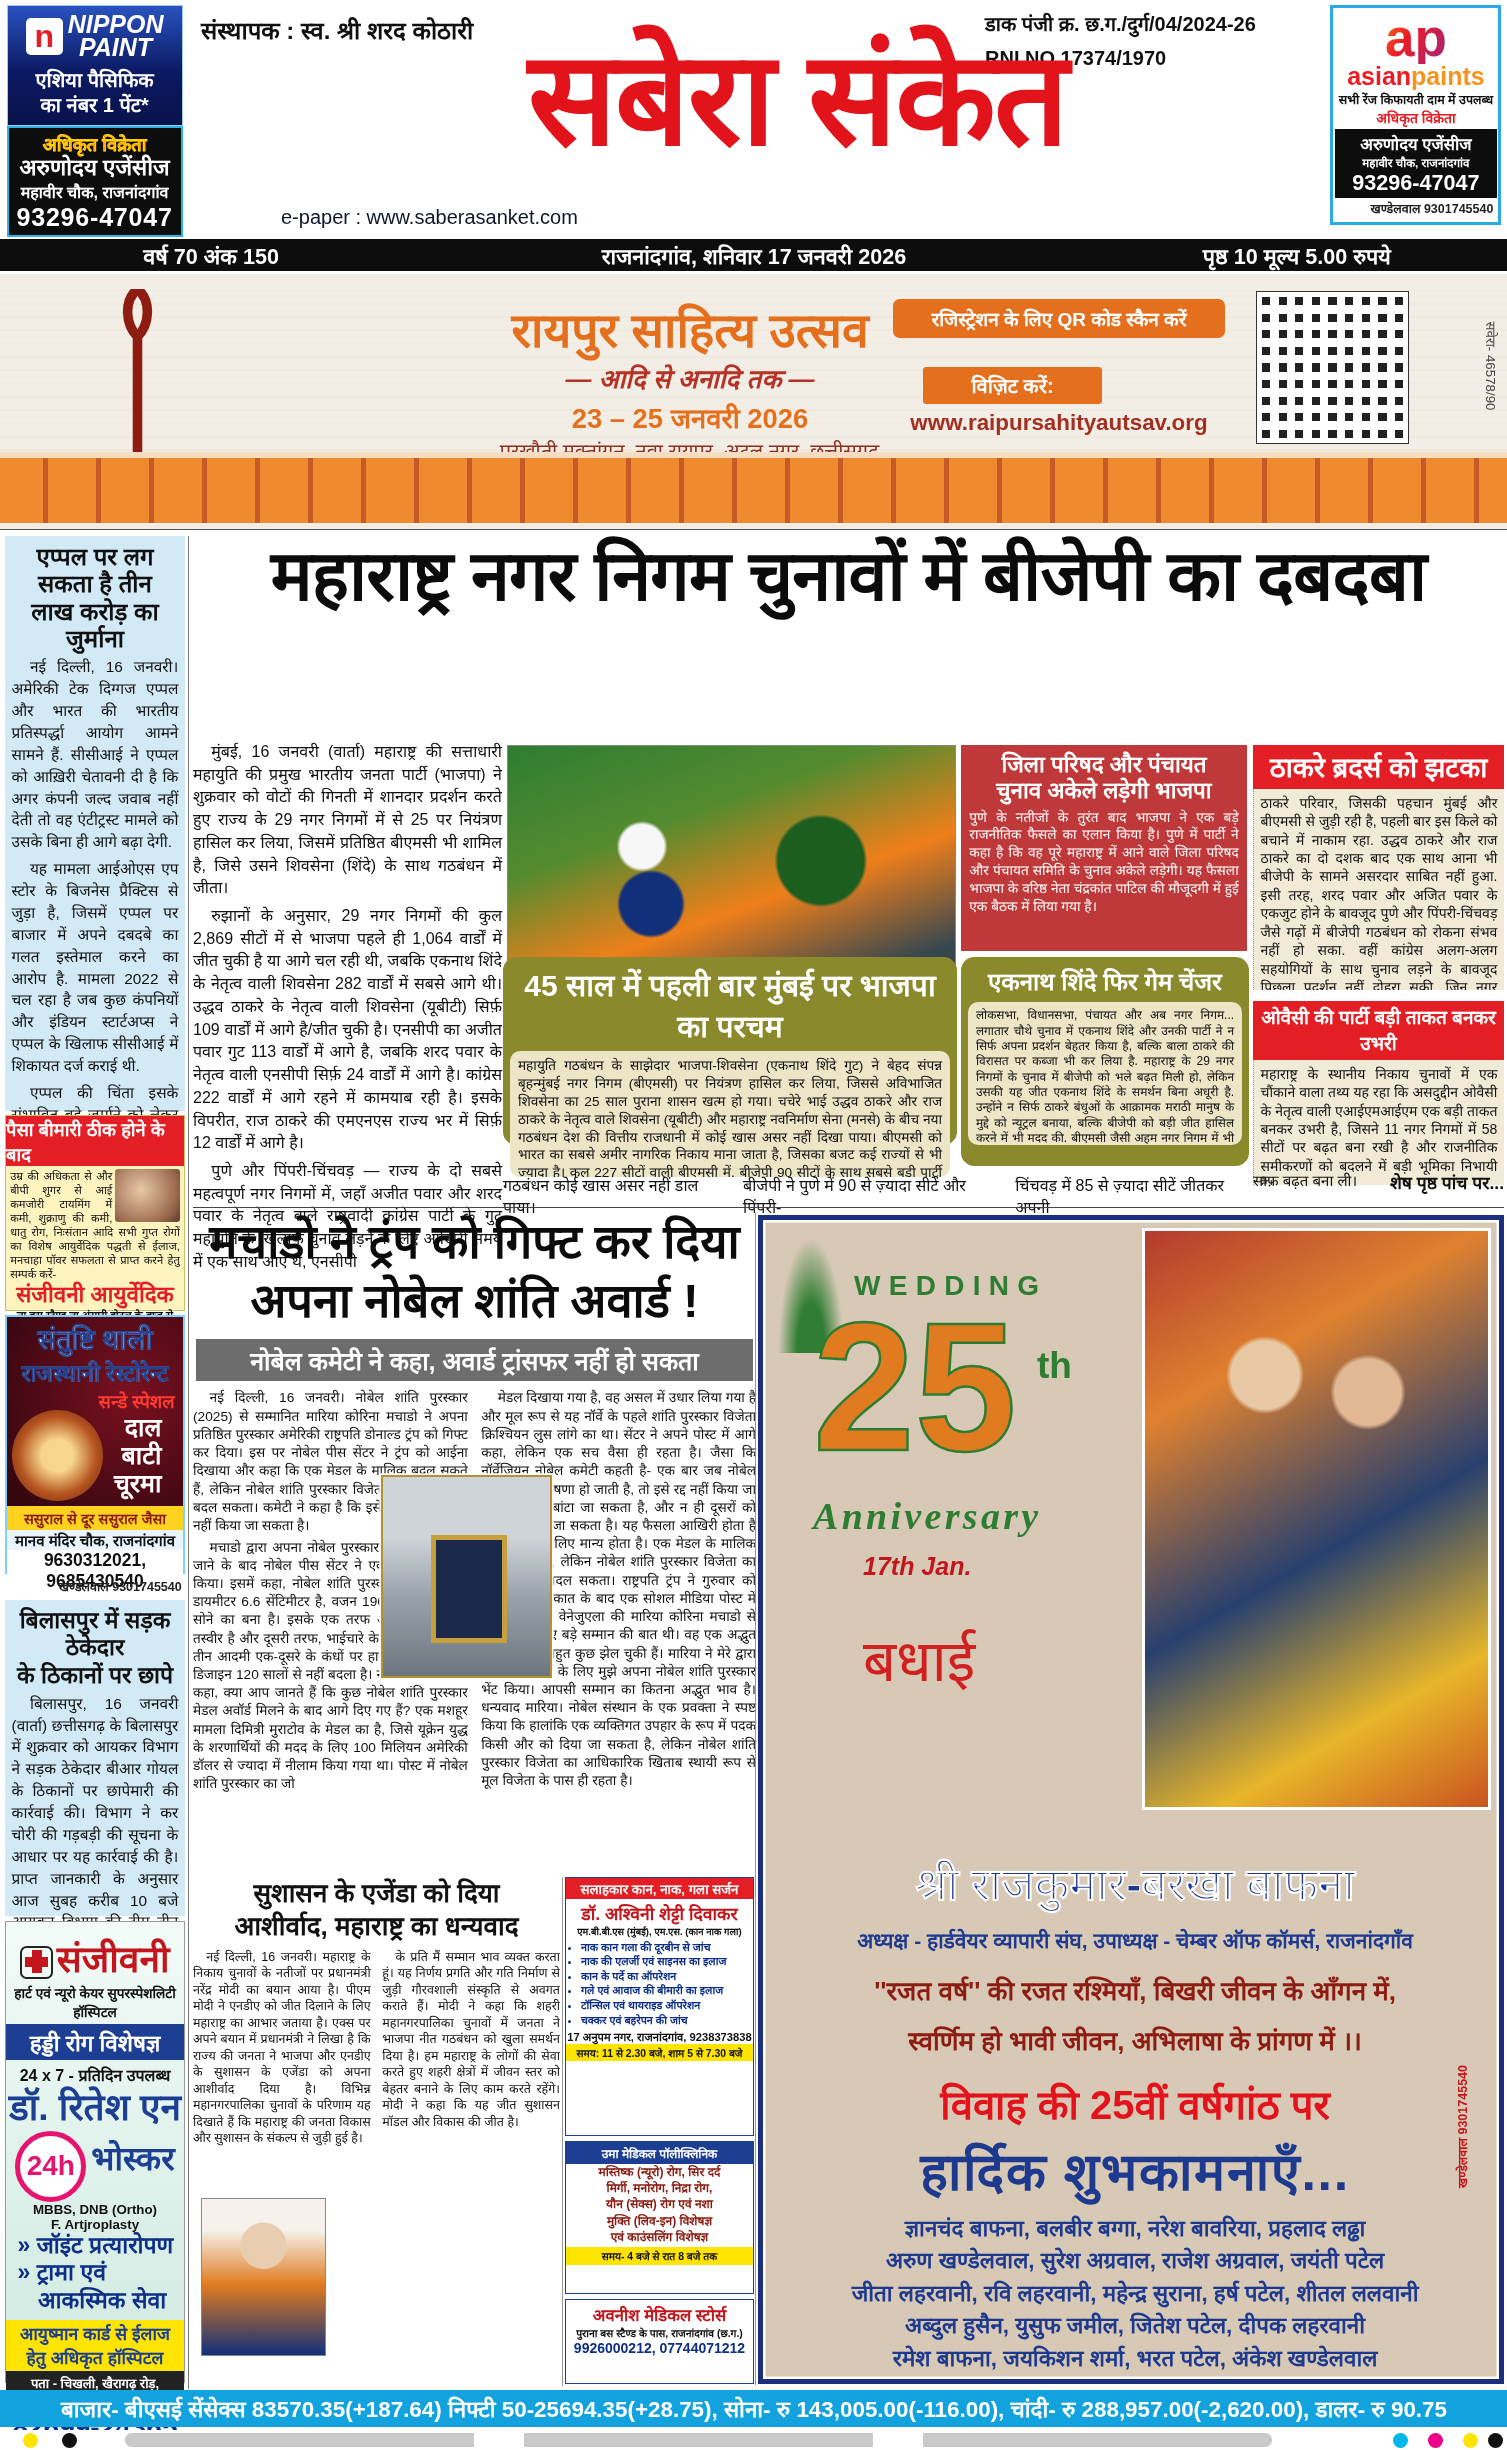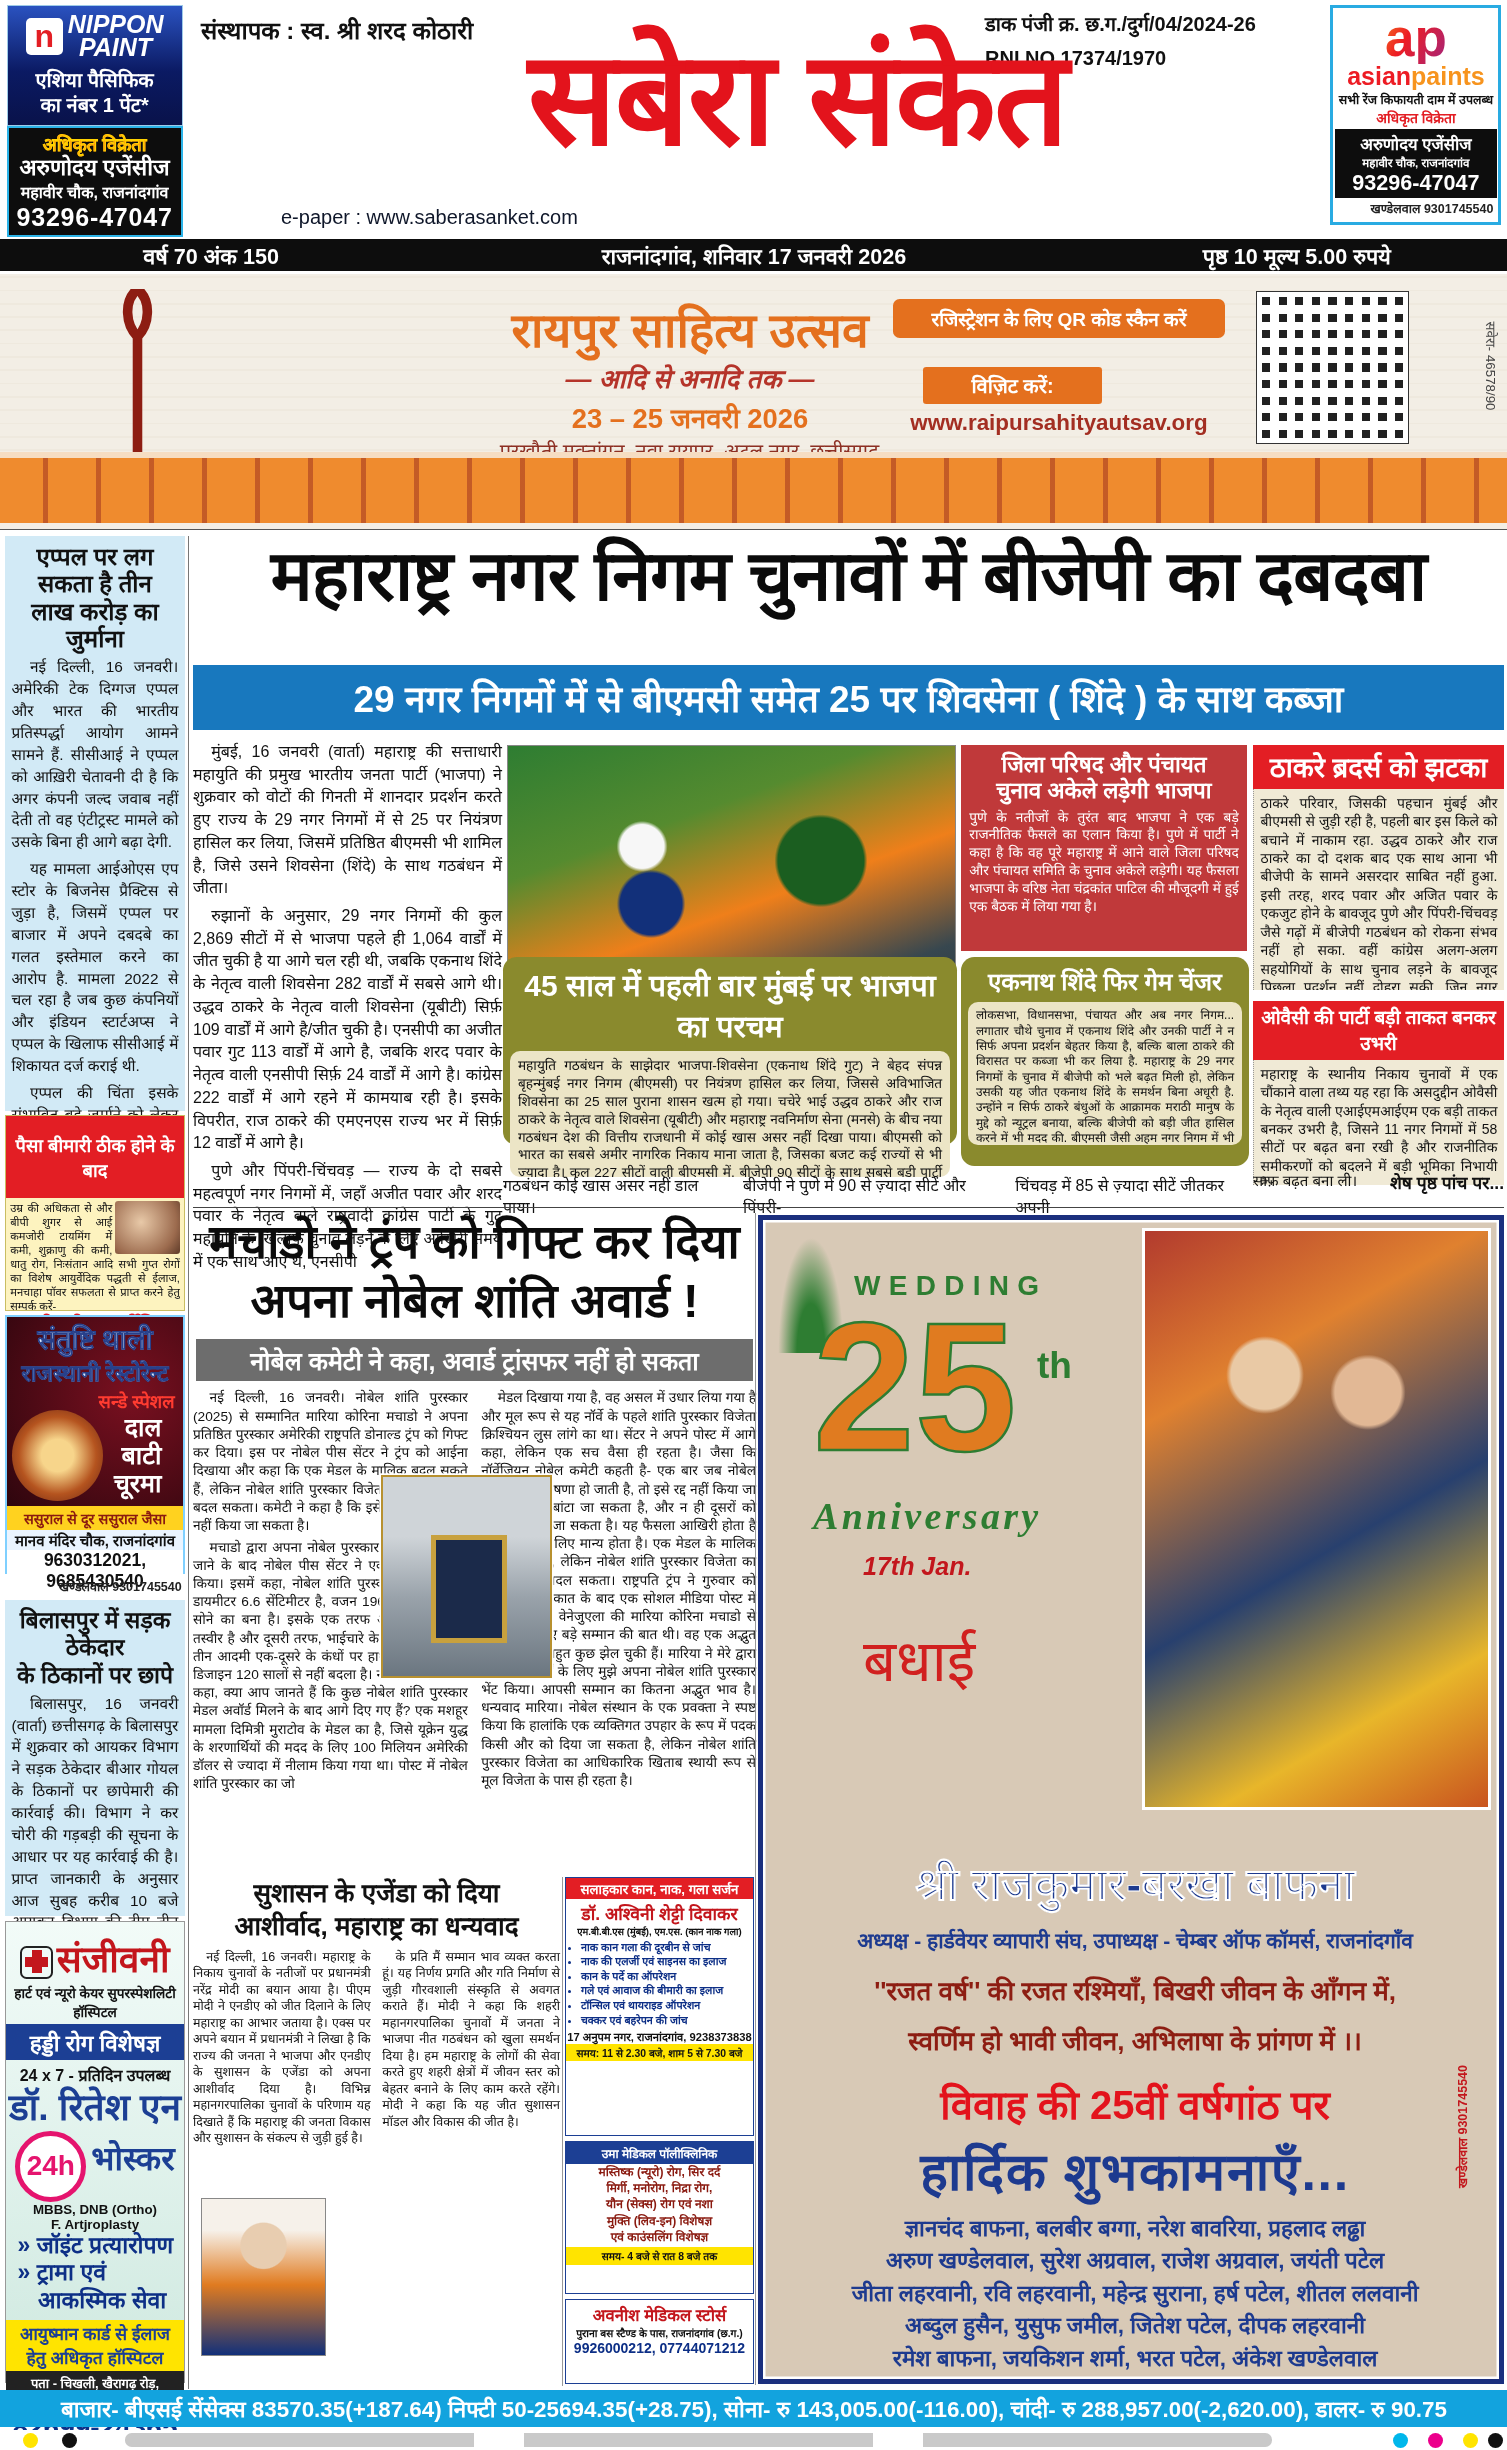--- a/index.html
+++ b/index.html
@@ -55,21 +55,21 @@
   #banner .strip{position:absolute;left:0;top:178px;width:1508px;height:71px;background:#ef8b2e;
      border-top:6.6px solid #f6ddc2;}
   #banner .strip i{display:block;height:100%;background:repeating-linear-gradient(90deg,transparent 0 43px,#a1341f 43px 48px,transparent 48px 53px);opacity:.55;}
   #sidecode{right:-28px;top:357px;transform:rotate(90deg);font-size:13.3px;color:#444;}
   
   .sideblock{left:5px;width:180px;}
   #apple{top:536px;height:575px;background:#d2eaf6;padding:6.6px 6.6px;}
   #apple h3{margin:0 0 3.3px;font-size:24px;line-height:1.15;text-align:center;}
   #apple .story{font-size:15.4px;}
   #paisa{top:1115px;height:196px;background:#fdf3bf;border:1.7px solid #c9bd62;}
-  #paisa .bar{background:#e31e24;color:#fff;font-size:18.3px;font-weight:bold;text-align:center;padding:16px 0;}
+  #paisa .bar{background:#e31e24;color:#fff;font-size:18.3px;font-weight:bold;text-align:left;padding:0 0;}
   #paisa .bd{font-size:11.2px;line-height:1.25;padding:2.5px 4.2px;text-align:justify;}
   #paisa .ph-img{float:right;width:65px;height:53px;background:radial-gradient(circle at 40% 40%,#e8c9a8,#9c6b4e 70%,#5d3a28);border-radius:3.3px;margin:0 0 1.7px 2.5px;}
   #paisa .nm{color:#e31e24;font-size:22.4px;font-weight:bold;text-align:center;line-height:1.05;}
   #paisa .a1{font-size:10.8px;text-align:center;font-weight:bold;}
   #paisa .mo{font-size:21px;font-weight:bold;text-align:center;letter-spacing:1.7px;}
   #santu{top:1315px;height:259px;background:radial-gradient(circle at 70% 30%,#7a1020,#30060e 75%);border:2.5px solid #7fd0ff;color:#fff;}
   #santu .l1{font-size:27.4px;font-weight:bold;text-align:center;color:#dcebff;-webkit-text-stroke:0.8px #27408b;margin-top:3.3px;}
   #santu .l2{font-size:22.4px;font-weight:bold;text-align:center;color:#dcebff;-webkit-text-stroke:0.8px #27408b;}
   #santu .sp{color:#ff3b30;font-size:18.3px;font-weight:bold;text-align:right;padding-right:8.3px;}
   #santu .thali{position:absolute;left:5px;top:93px;width:91px;height:91px;border-radius:50%;background:radial-gradient(circle,#f7d58b 25%,#b5541f 60%,#5e1d10);}
@@ -309,21 +309,20 @@
     <div class="srv" style="padding-left:32px;">आकस्मिक सेवा</div>
     <div class="yl"><span>आयुष्मान कार्ड से ईलाज</span><br><span>हेतु अधिकृत हॉस्पिटल</span></div>
     <div class="bk">पता - चिखली, खैरागढ़ रोड़, राजनांदगाँव</div>
     <div class="pn">82699-24365</div>
     <div class="pn">88279-24365</div>
   </div>
 
   <div class="vrule" style="left:188px;top:536px;height:1853px;"></div>
 
   <div id="headline" class="abs">महाराष्ट्र नगर निगम चुनावों में बीजेपी का दबदबा</div>
-  <div id="subhead" class="abs">29 नगर निगमों में से बीएमसी समेत 25 पर शिवसेना ( शिंदे ) के साथ कब्जा</div>
 
   <div id="mcol1" class="abs jt">
     <p style="margin:0 0 5px;text-indent:18.3px;">मुंबई, 16 जनवरी (वार्ता) महाराष्ट्र की सत्ताधारी महायुति की प्रमुख भारतीय जनता पार्टी (भाजपा) ने शुक्रवार को वोटों की गिनती में शानदार प्रदर्शन करते हुए राज्य के 29 नगर निगमों में से 25 पर नियंत्रण हासिल कर लिया, जिसमें प्रतिष्ठित बीएमसी भी शामिल है, जिसे उसने शिवसेना (शिंदे) के साथ गठबंधन में जीता।</p>
     <p style="margin:0 0 5px;text-indent:18.3px;">रुझानों के अनुसार, 29 नगर निगमों की कुल 2,869 सीटों में से भाजपा पहले ही 1,064 वार्डों में जीत चुकी है या आगे चल रही थी, जबकि एकनाथ शिंदे के नेतृत्व वाली शिवसेना 282 वार्डों में सबसे आगे थी। उद्धव ठाकरे के नेतृत्व वाली शिवसेना (यूबीटी) सिर्फ़ 109 वार्डों में आगे है/जीत चुकी है। एनसीपी का अजीत पवार गुट 113 वार्डों में आगे है, जबकि शरद पवार के नेतृत्व वाली एनसीपी सिर्फ़ 24 वार्डों में आगे है। कांग्रेस 222 वार्डों में आगे रहने में कामयाब रही है। इसके विपरीत, राज ठाकरे की एमएनएस राज्य भर में सिर्फ़ 12 वार्डों में आगे है।</p>
     <p style="margin:0;text-indent:18.3px;">पुणे और पिंपरी-चिंचवड़ — राज्य के दो सबसे महत्वपूर्ण नगर निगमों में, जहाँ अजीत पवार और शरद पवार के नेतृत्व वाले राष्ट्रवादी कांग्रेस पार्टी के गुट महायुति के खिलाफ चुनाव लड़ने के लिए आखिरी समय में एक साथ आए थे, एनसीपी</p>
   </div>
 
   <div id="mphoto" class="abs"></div>
 
   <div id="zila" class="abs">

